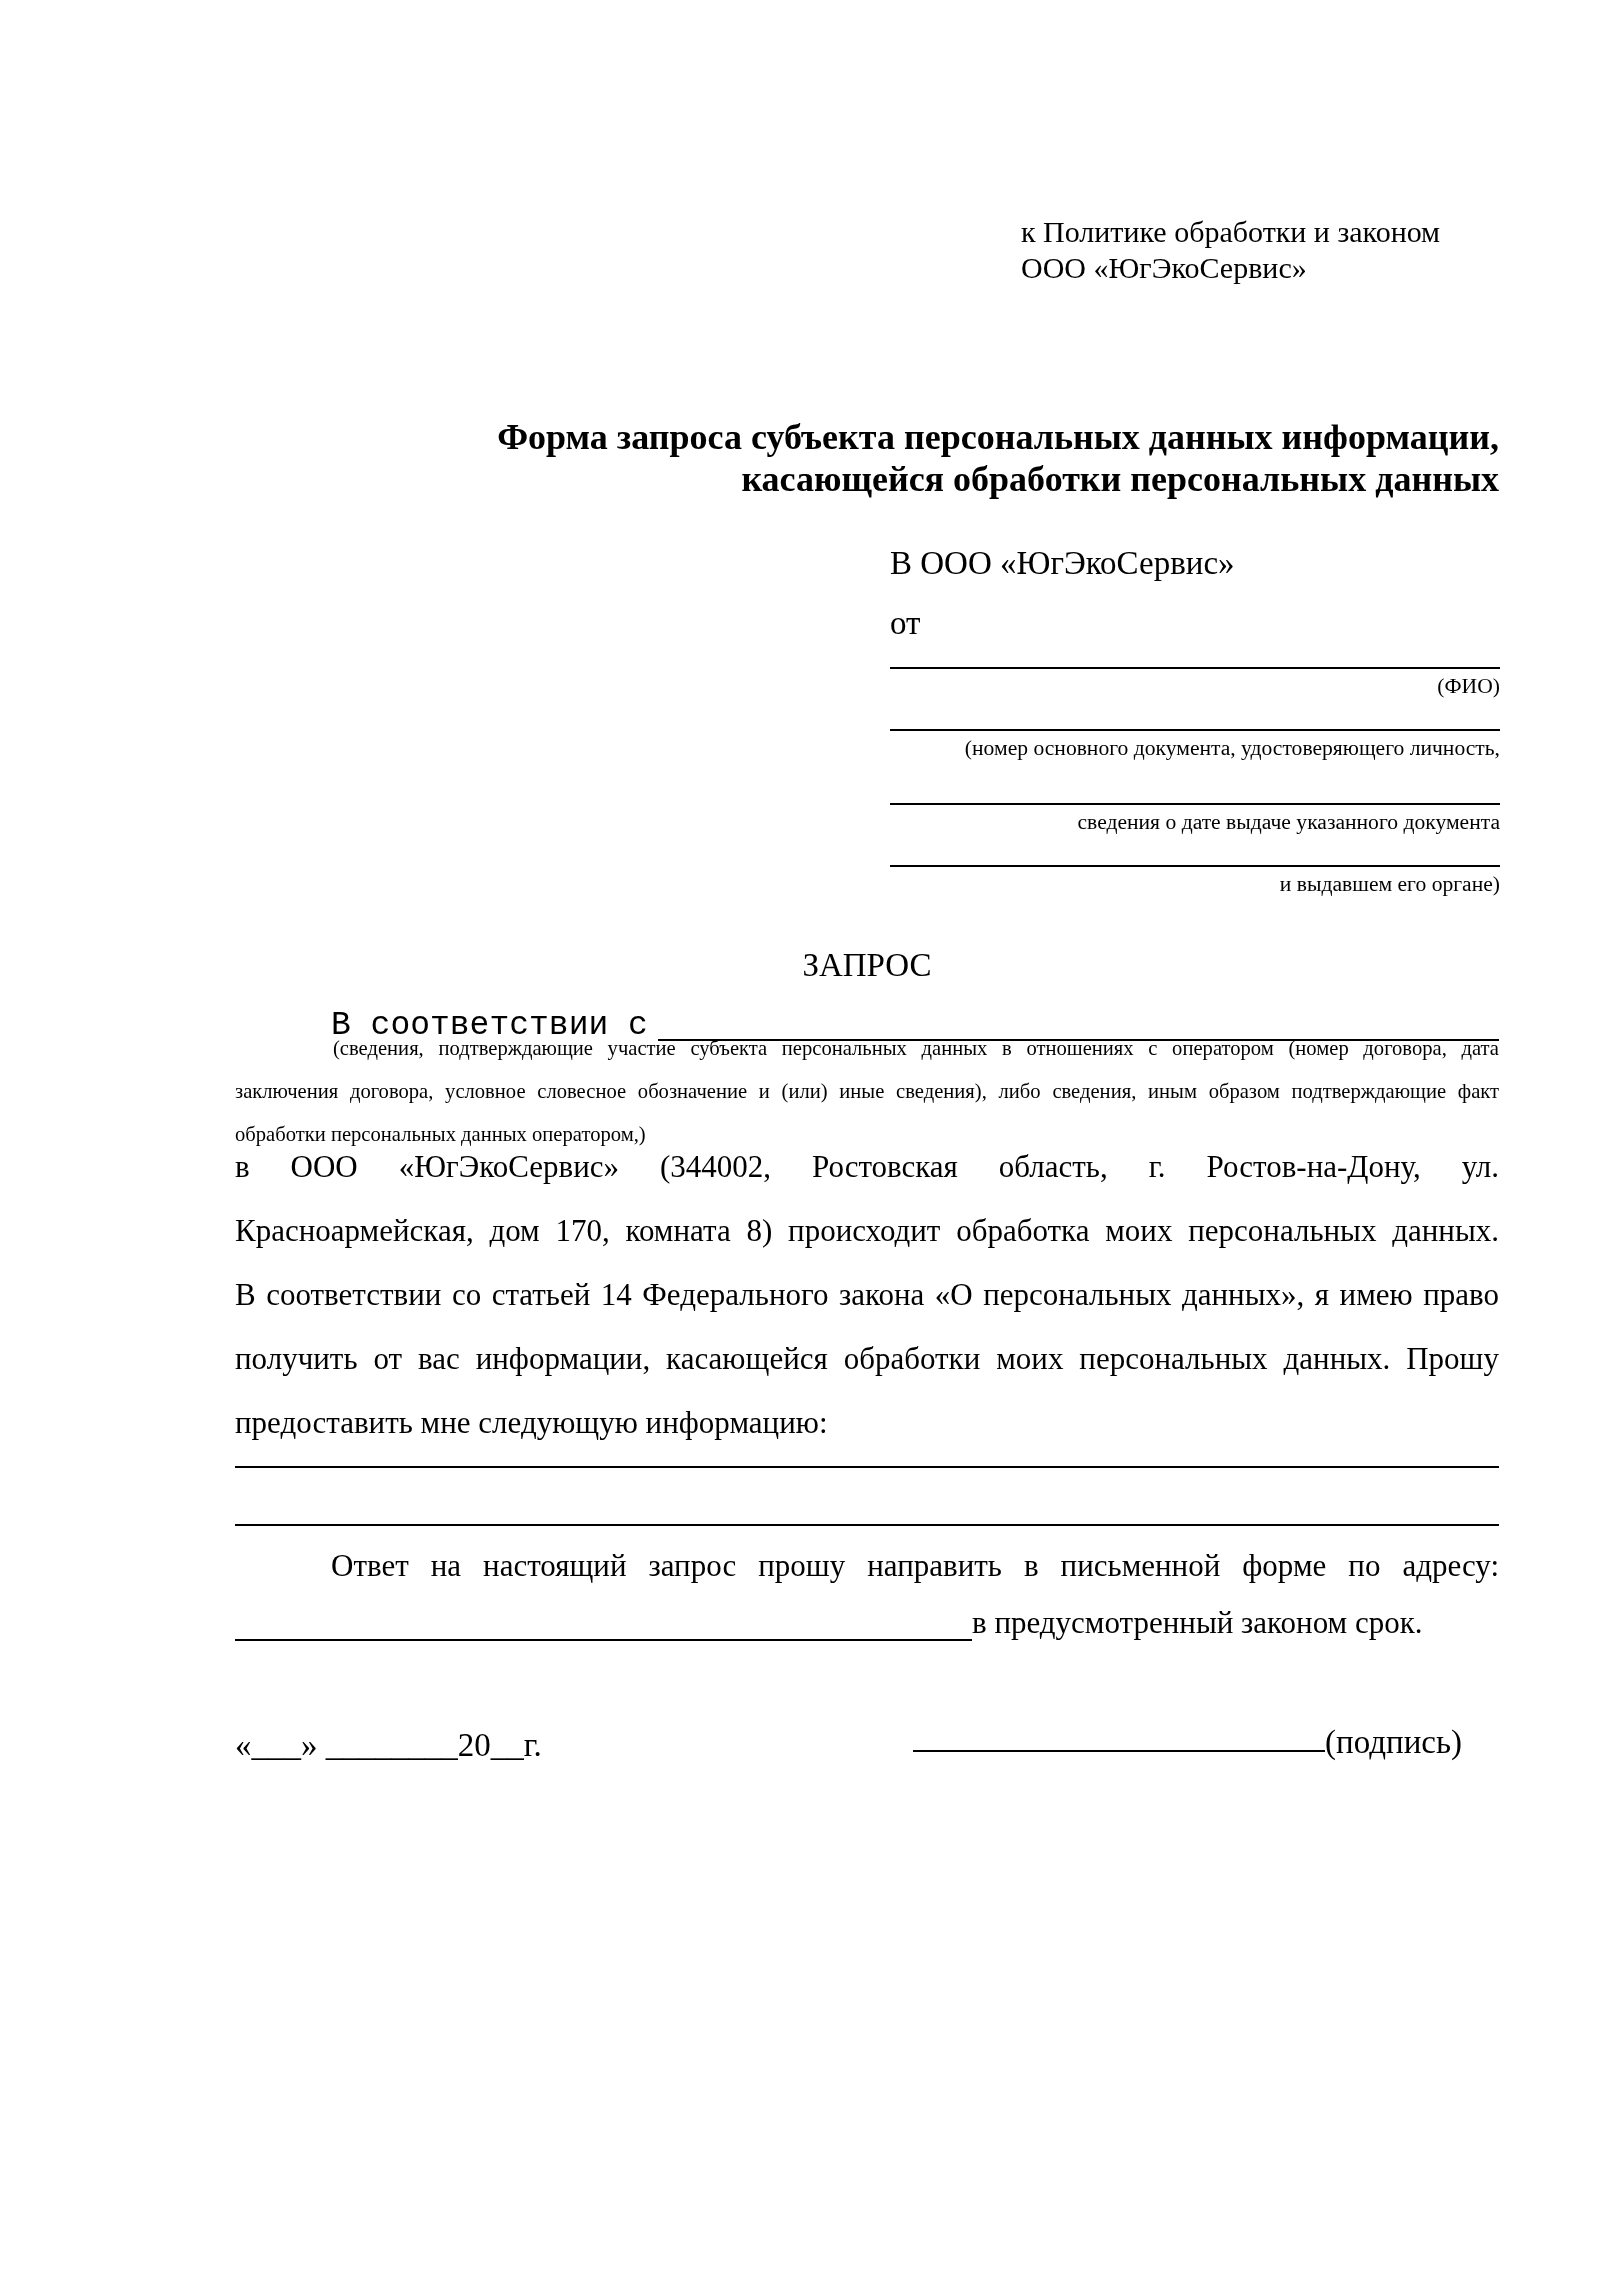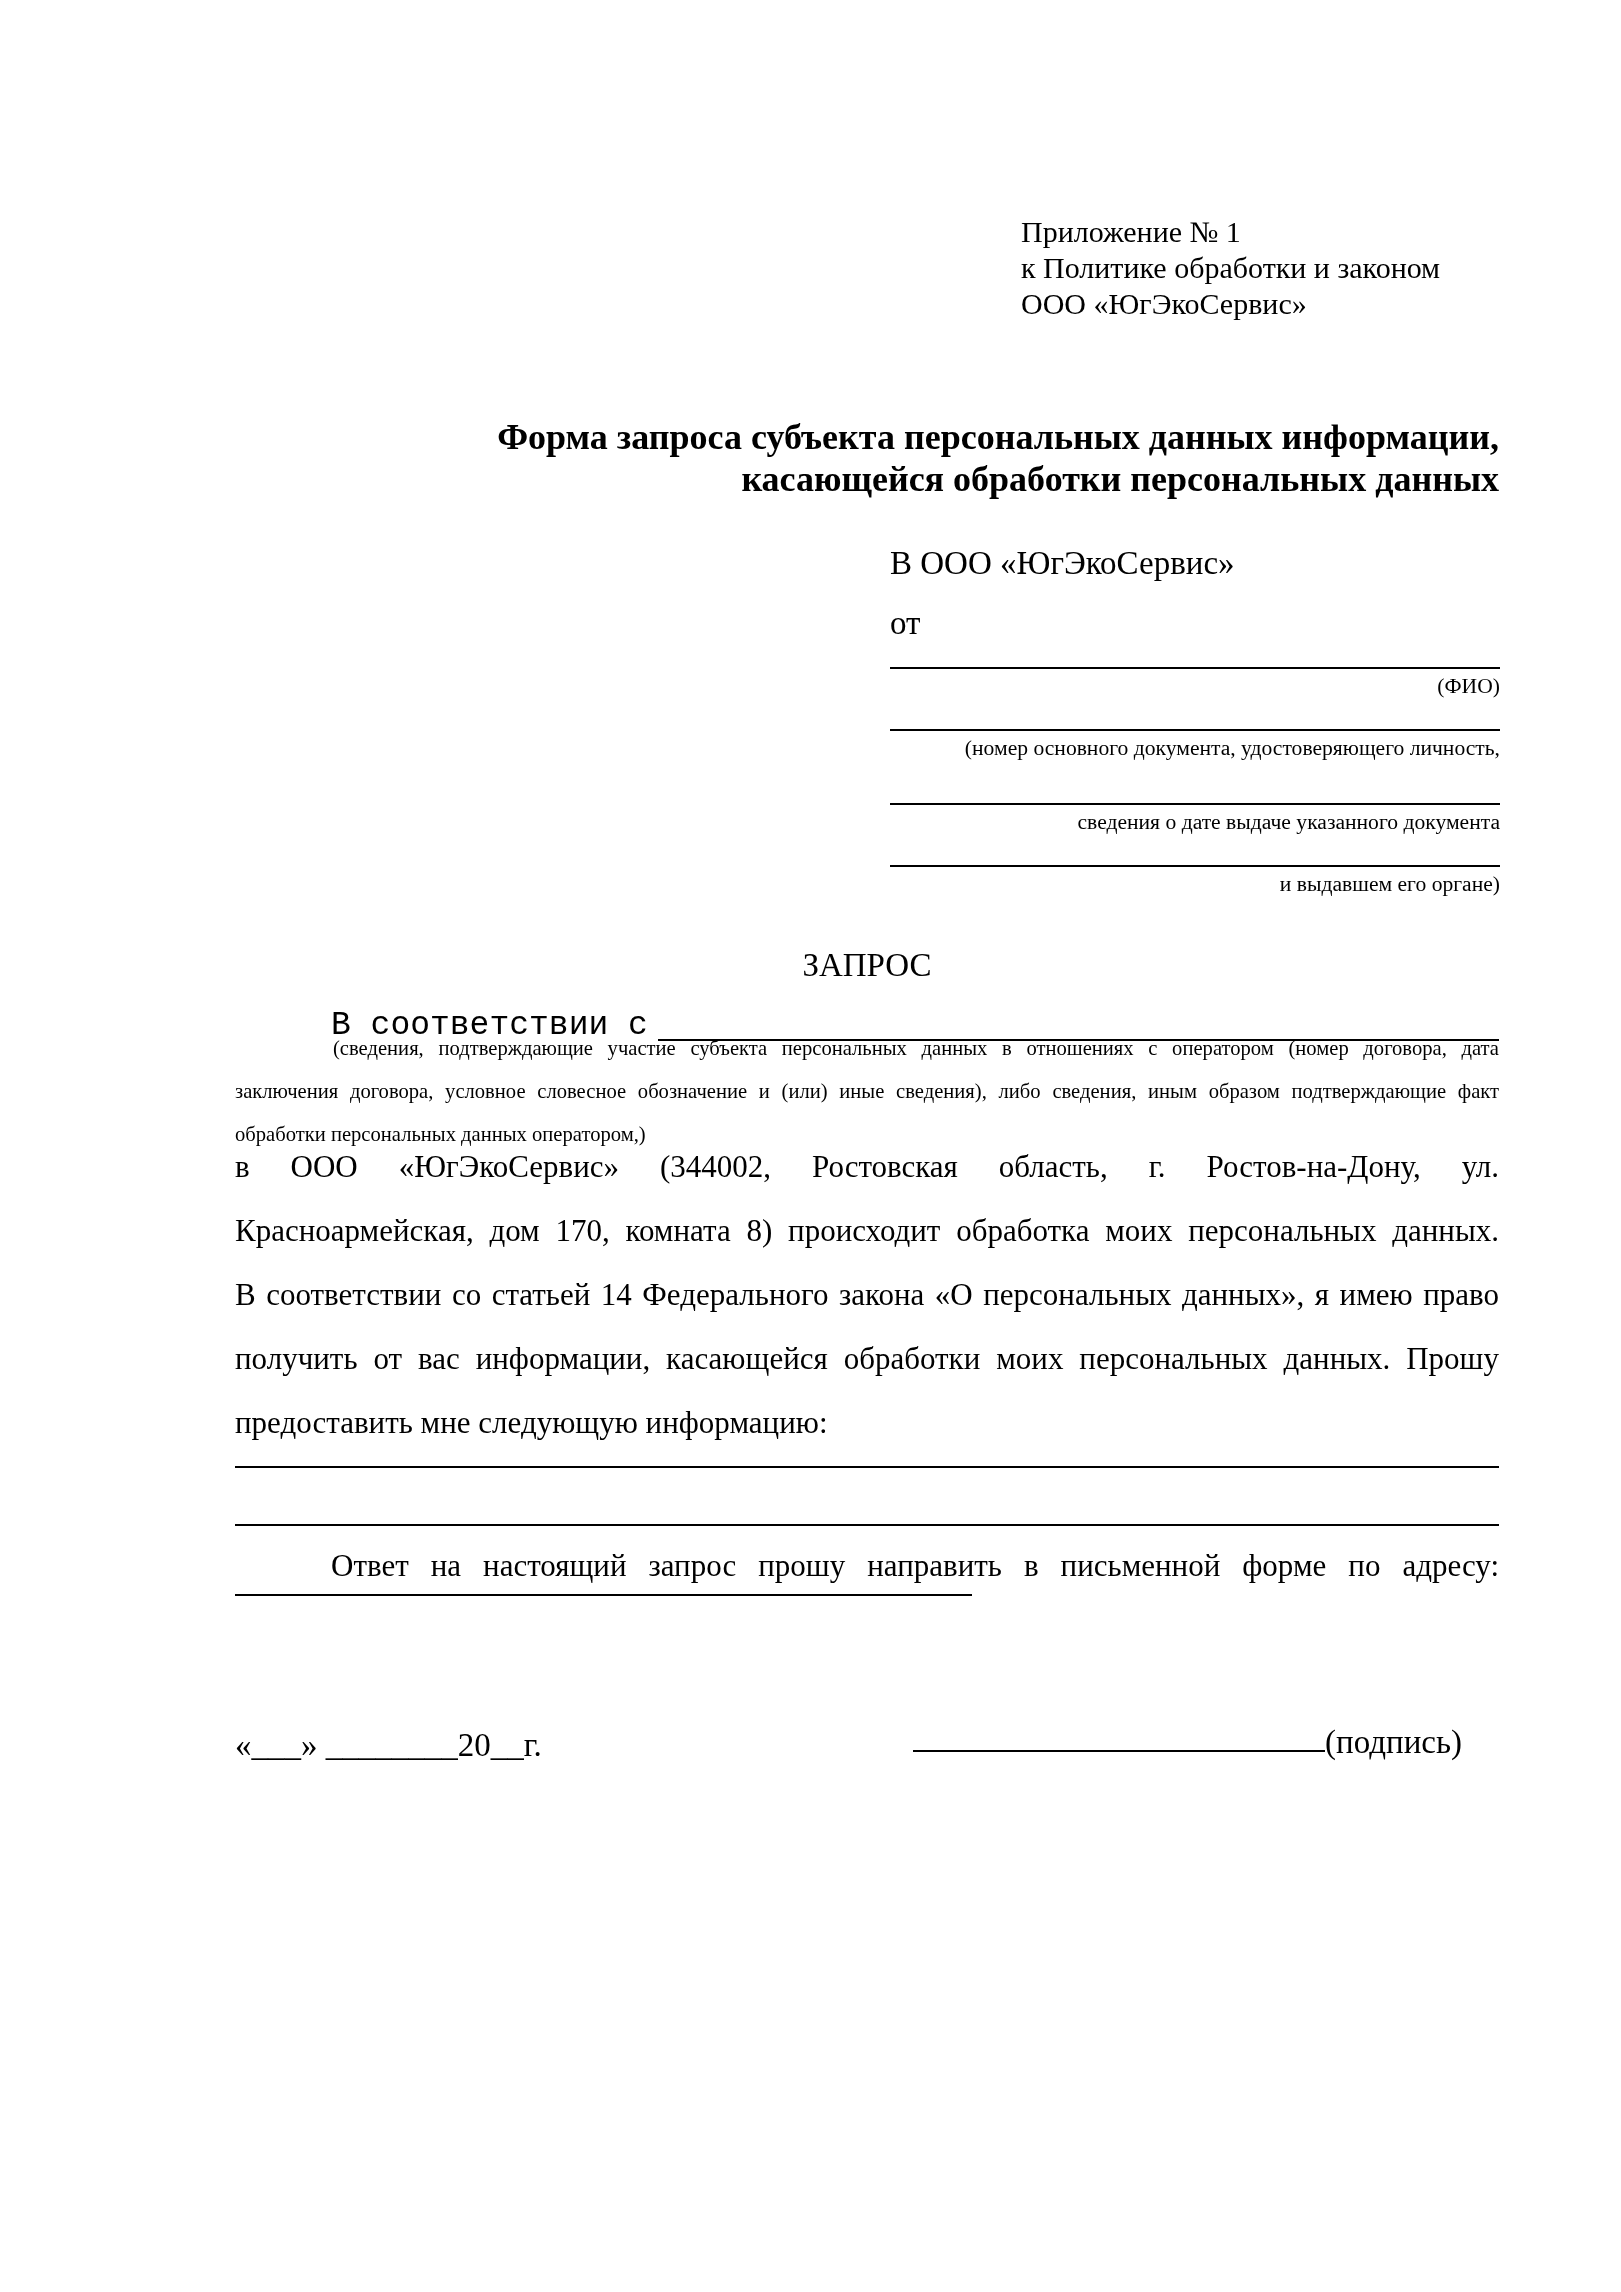--- a/index.html
+++ b/index.html
@@ -85,21 +85,20 @@
   .date-blank { position:absolute; left:0; top:11.8px; white-space:nowrap; }
   .sig-line { position:absolute; left:678px; top:35px; width:412px; }
   .sig-caption { position:absolute; left:1090px; top:8.8px; white-space:nowrap; }
 </style>
 </head>
 <body>
 
 <div class="page">
 
   <div class="header-block">
-      <div>Приложение № 1</div>
       <div>к Политике обработки и законом</div>
       <div>ООО «ЮгЭкоСервис»</div>
     </div>
 
   <div class="title">
       <div>Форма запроса субъекта персональных данных информации,</div>
       <div>касающейся обработки персональных данных</div>
     </div>
 
   <div class="addr-to">В ООО «ЮгЭкоСервис»</div>
@@ -138,20 +137,21 @@
       <div class="jline">предоставить мне следующую информацию:</div>
     </div>
 
   <div class="blank" id="blank1"></div>
   <div class="blank" id="blank2"></div>
 
   <div class="reply-par">
     <div class="jline">Ответ на настоящий запрос прошу направить в письменной форме по адресу:</div>
     <div class="reply-line2">
       <span class="addr-fill"></span>
+      <span class="tail">в предусмотренный законом срок.</span>
     </div>
   </div>
 
   <div class="bottom-row">
     <span class="date-blank">«___» ________20__г.</span>
     <span class="blank sig-line"></span>
     <span class="sig-caption">(подпись)</span>
   </div>
 
 </div>

